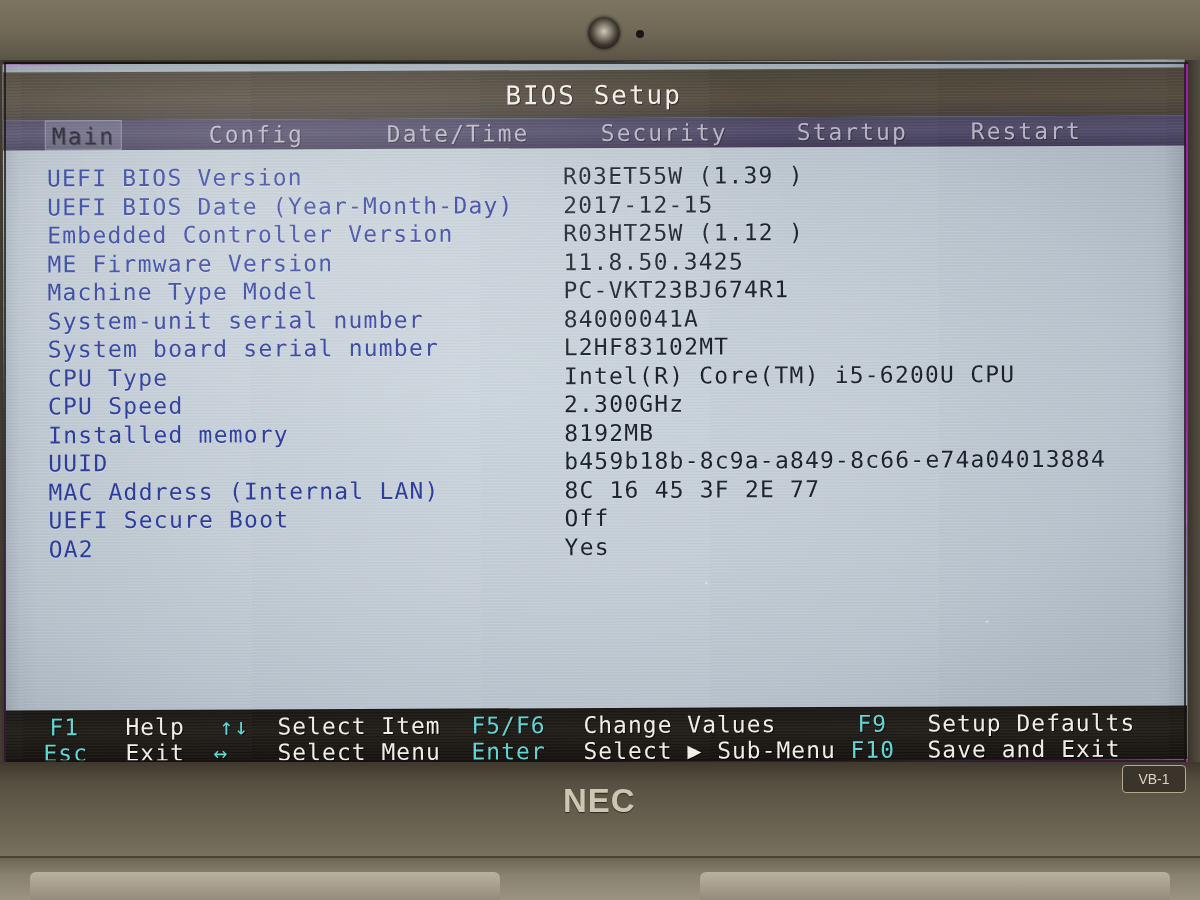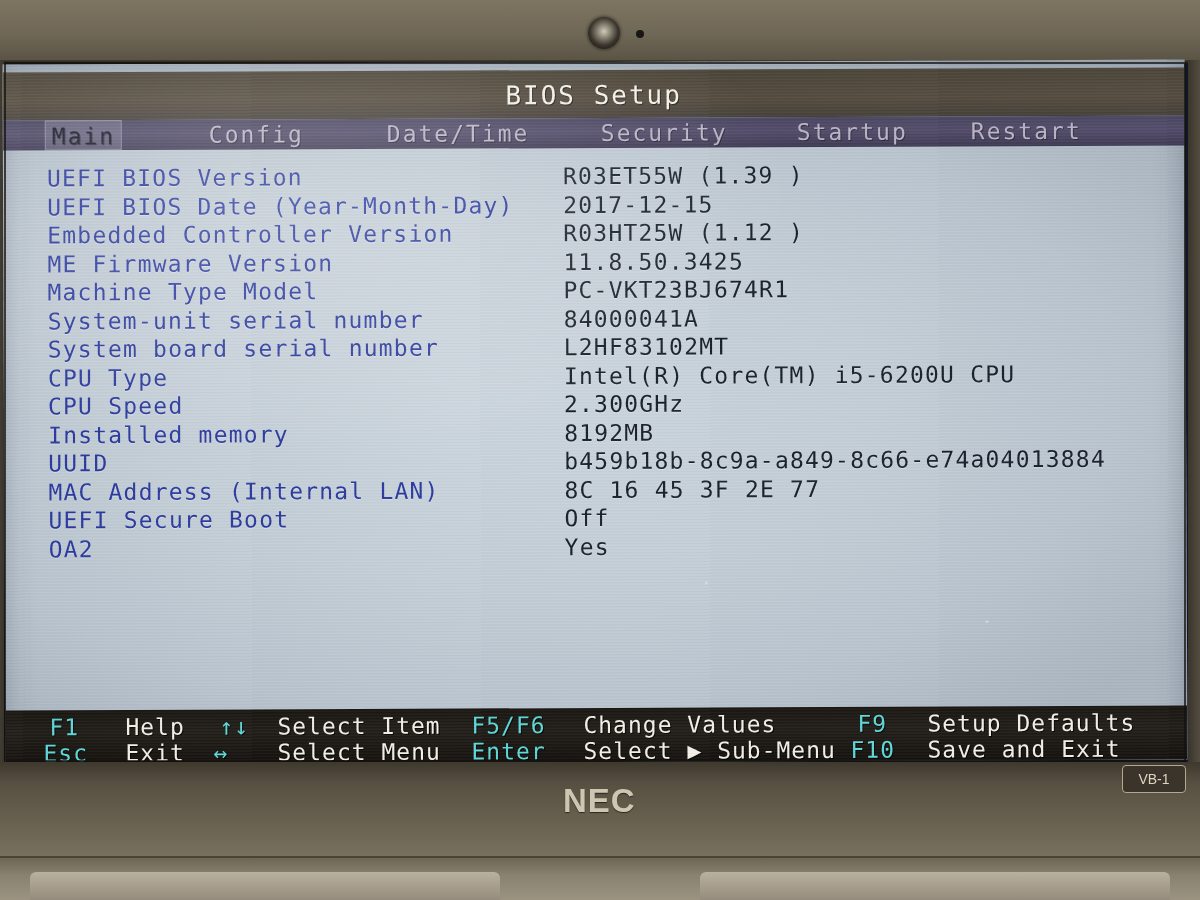--- a/index.html
+++ b/index.html
@@ -12,21 +12,21 @@
     height: 900px;
     overflow: hidden;
     font-family: "DejaVu Sans Mono", monospace;
   }
 
   
   #photo {
     position: relative;
     width: 1200px;
     height: 900px;
-    background: #0f172a;
+    background: #a21caf;
     overflow: hidden;
   }
 
   
   .bezel-top {
     position: absolute;
     left: 0; top: 0;
     width: 1200px; height: 64px;
     background: linear-gradient(180deg, #7d7461 0%, #6f6755 55%, #585042 100%);
   }

